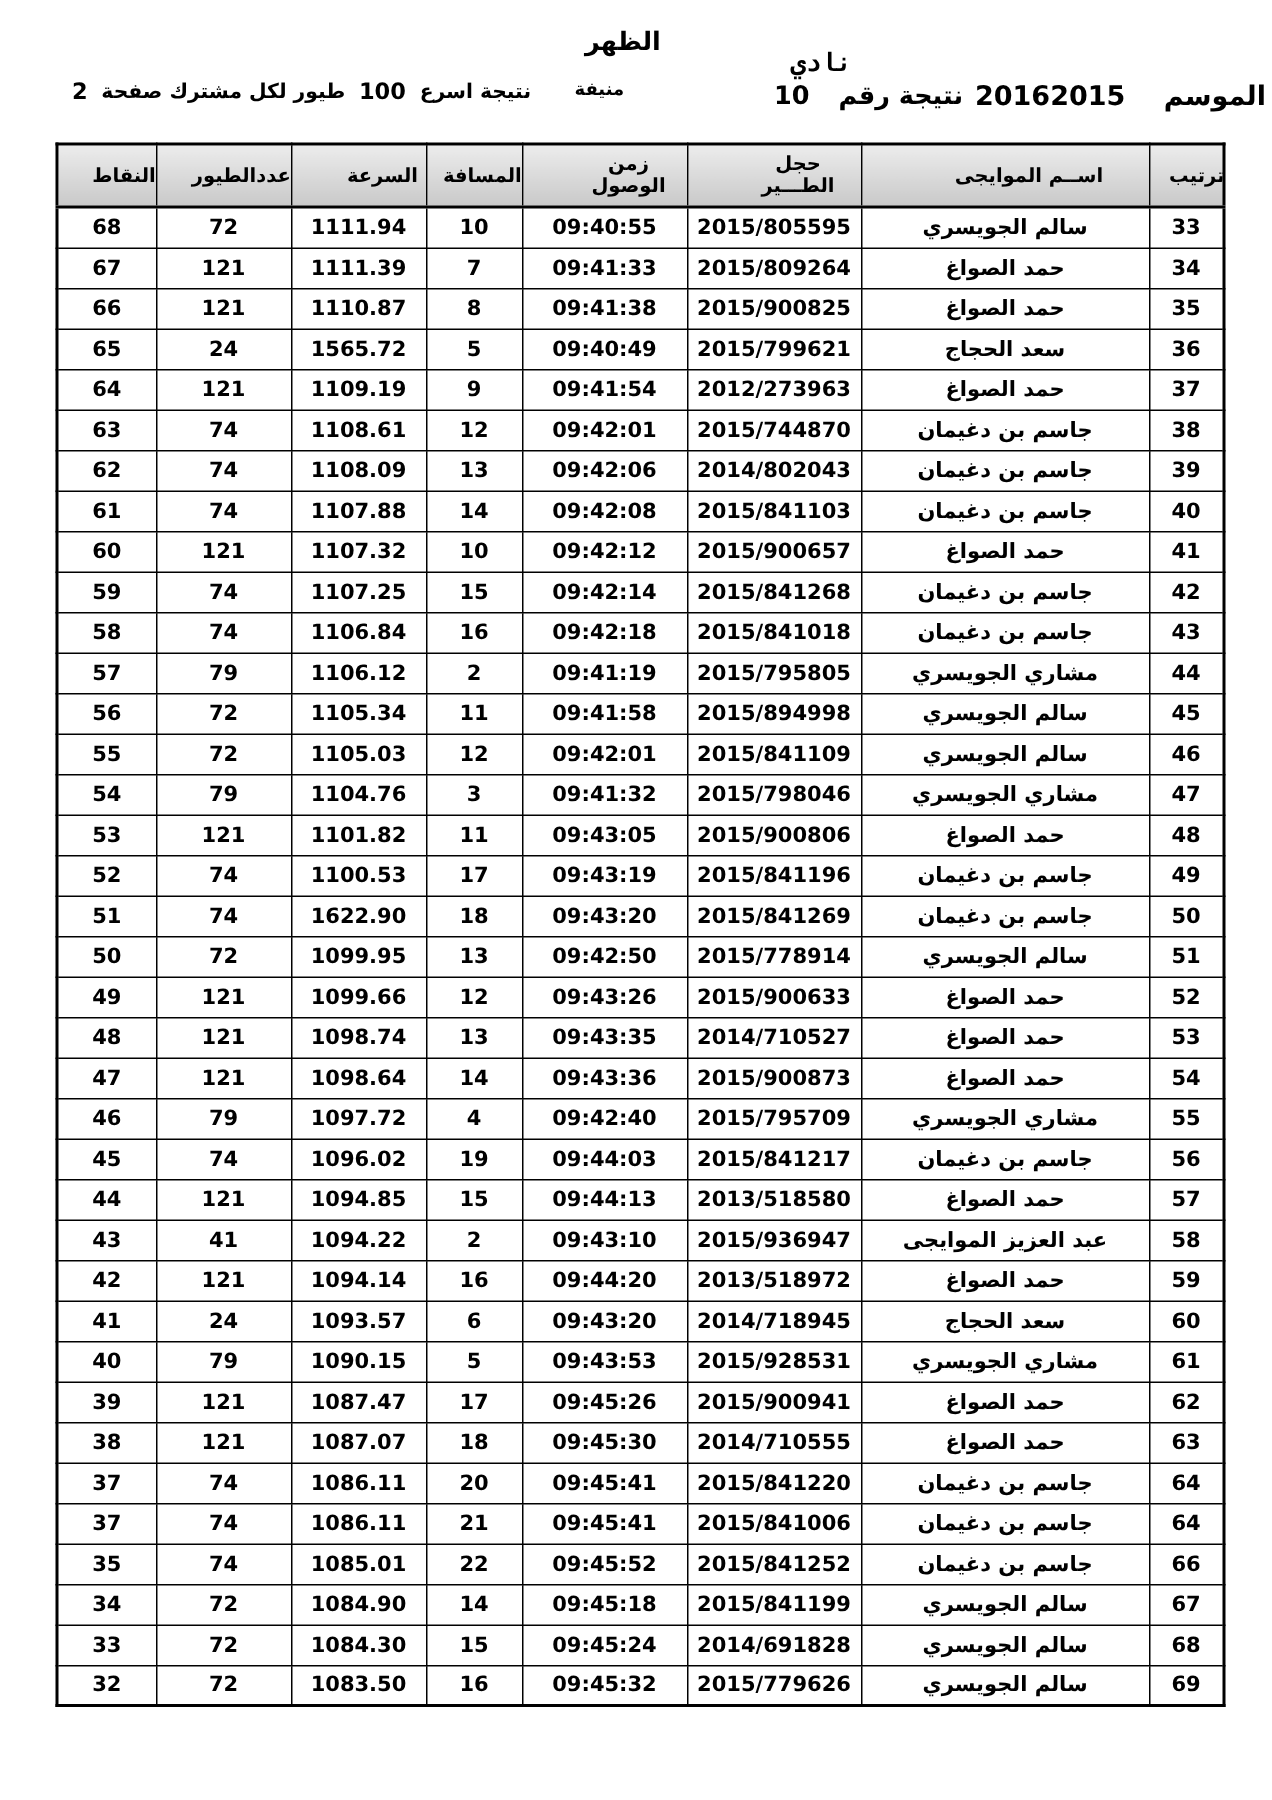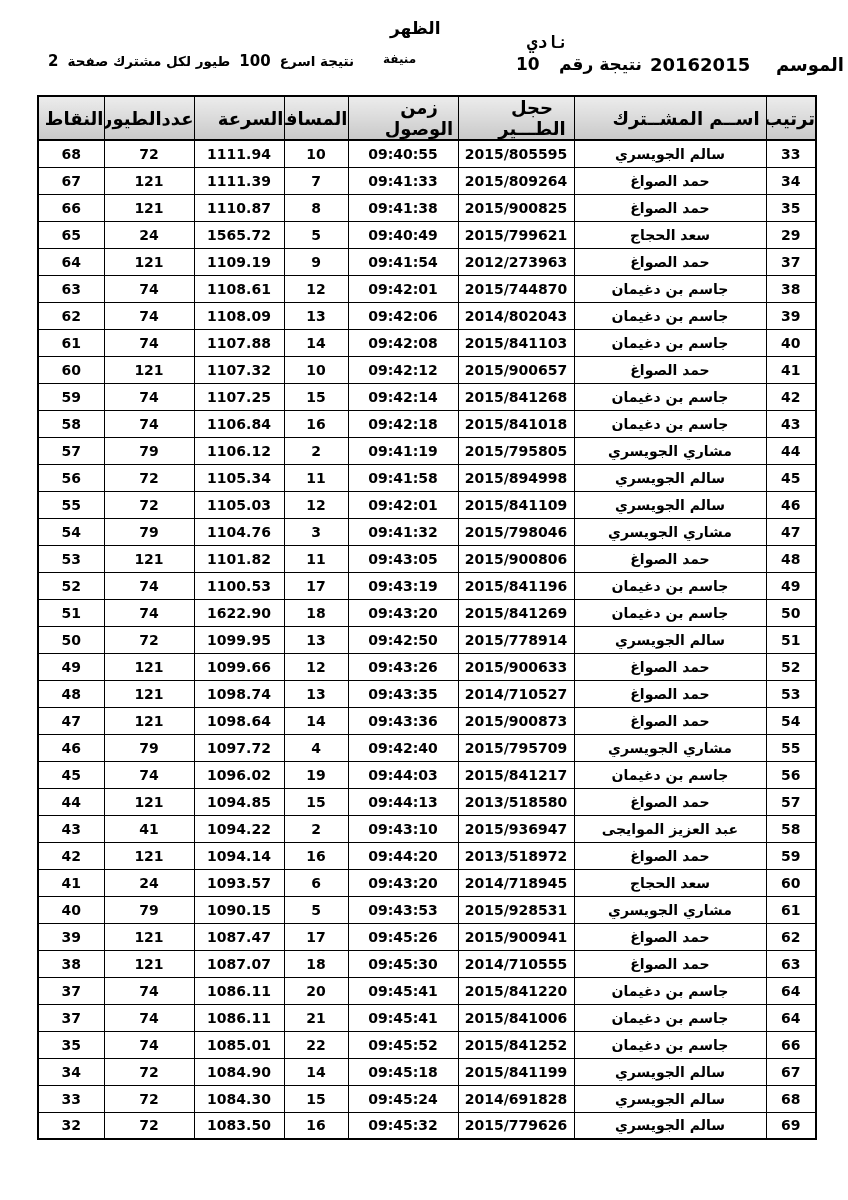--- a/index.html
+++ b/index.html
@@ -50,21 +50,21 @@
   }
   table.results th, table.results td {
     border: 1px solid #000;
     text-align: center;
     vertical-align: middle;
     font-weight: bold;
     overflow: hidden;
   }
   table.results th {
     height: 42px;
-    font-size: 18px;
+    font-size: 13px;
     background: linear-gradient(#ececec, #c9c9c9);
     border-bottom: 2px solid #000;
     padding-left: 32px;
   }
   table.results td {
     height: 27px;
     font-size: 14px;
     padding: 0 3px;
   }
   td[data-name="cell-ring"],
@@ -107,21 +107,21 @@
       <col style="width:116px">
       <col style="width:110px">
       <col style="width:64px">
       <col style="width:90px">
       <col style="width:90px">
       <col style="width:66px">
     </colgroup>
     <thead>
       <tr data-name="header-row">
           <th data-name="column-header">ترتيب</th>
-          <th data-name="column-header">اســم المشــترك</th>
+          <th data-name="column-header">اســم الموايجى</th>
           <th data-name="column-header">حجل الطـــير</th>
           <th data-name="column-header">زمن الوصول</th>
           <th data-name="column-header">المسافة</th>
           <th data-name="column-header">السرعة</th>
           <th data-name="column-header">عددالطيور</th>
           <th data-name="column-header">النقاط</th>
         </tr>
     </thead>
     <tbody data-name="results-body">
         <tr data-name="table-row">
@@ -148,21 +148,21 @@
           <td data-name="cell-rank">35</td>
           <td data-name="cell-name">حمد الصواغ</td>
           <td data-name="cell-ring">2015/900825</td>
           <td data-name="cell-time">09:41:38</td>
           <td data-name="cell-distance">8</td>
           <td data-name="cell-speed">1110.87</td>
           <td data-name="cell-pigeons">121</td>
           <td data-name="cell-points">66</td>
         </tr>
         <tr data-name="table-row">
-          <td data-name="cell-rank">29</td>
+          <td data-name="cell-rank">36</td>
           <td data-name="cell-name">سعد الحجاج</td>
           <td data-name="cell-ring">2015/799621</td>
           <td data-name="cell-time">09:40:49</td>
           <td data-name="cell-distance">5</td>
           <td data-name="cell-speed">1565.72</td>
           <td data-name="cell-pigeons">24</td>
           <td data-name="cell-points">65</td>
         </tr>
         <tr data-name="table-row">
           <td data-name="cell-rank">37</td>

